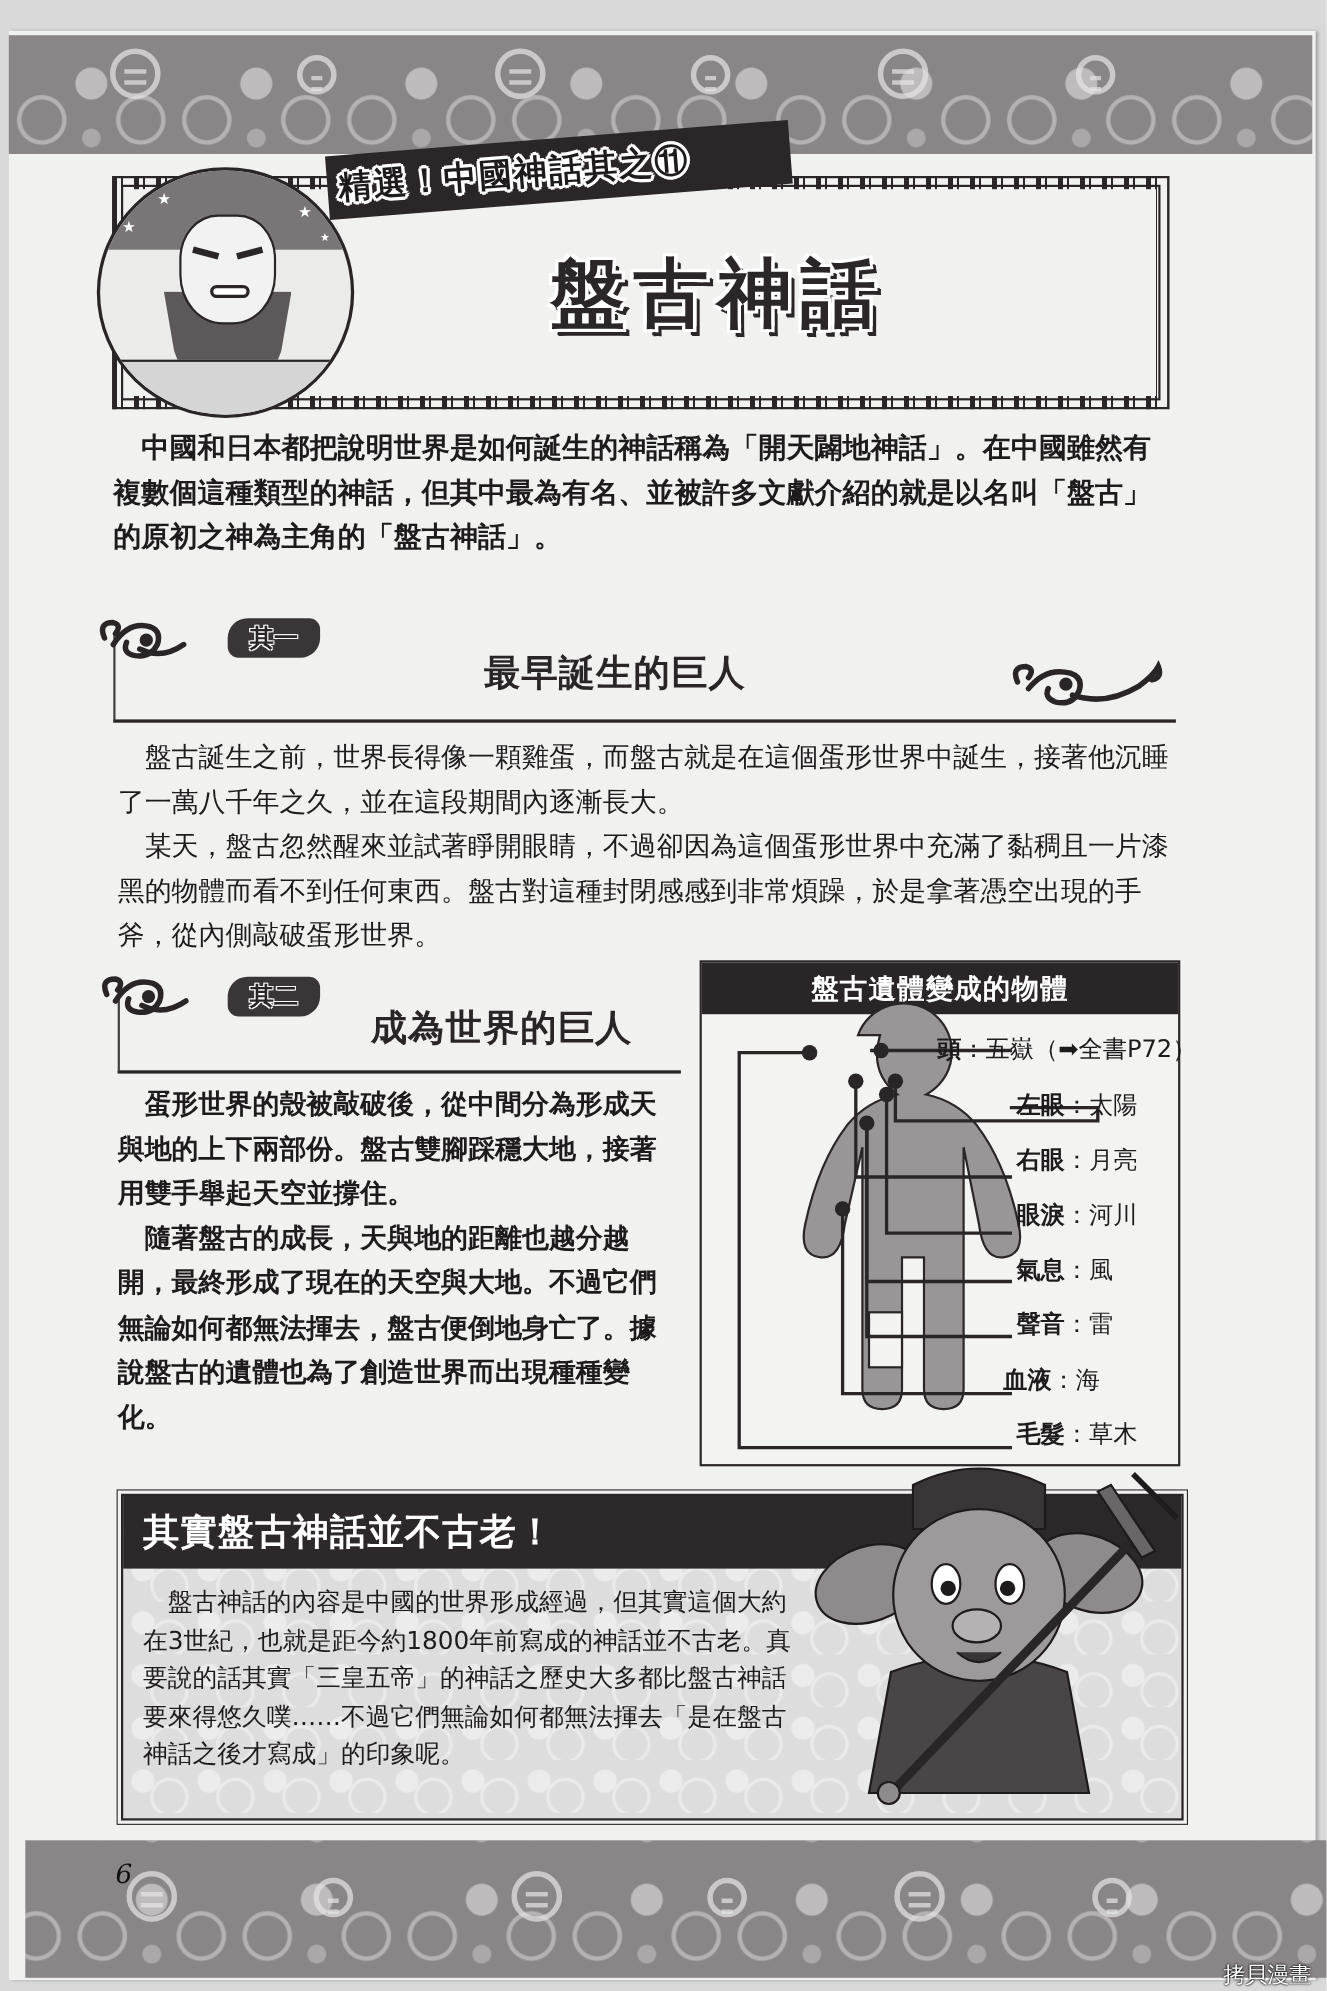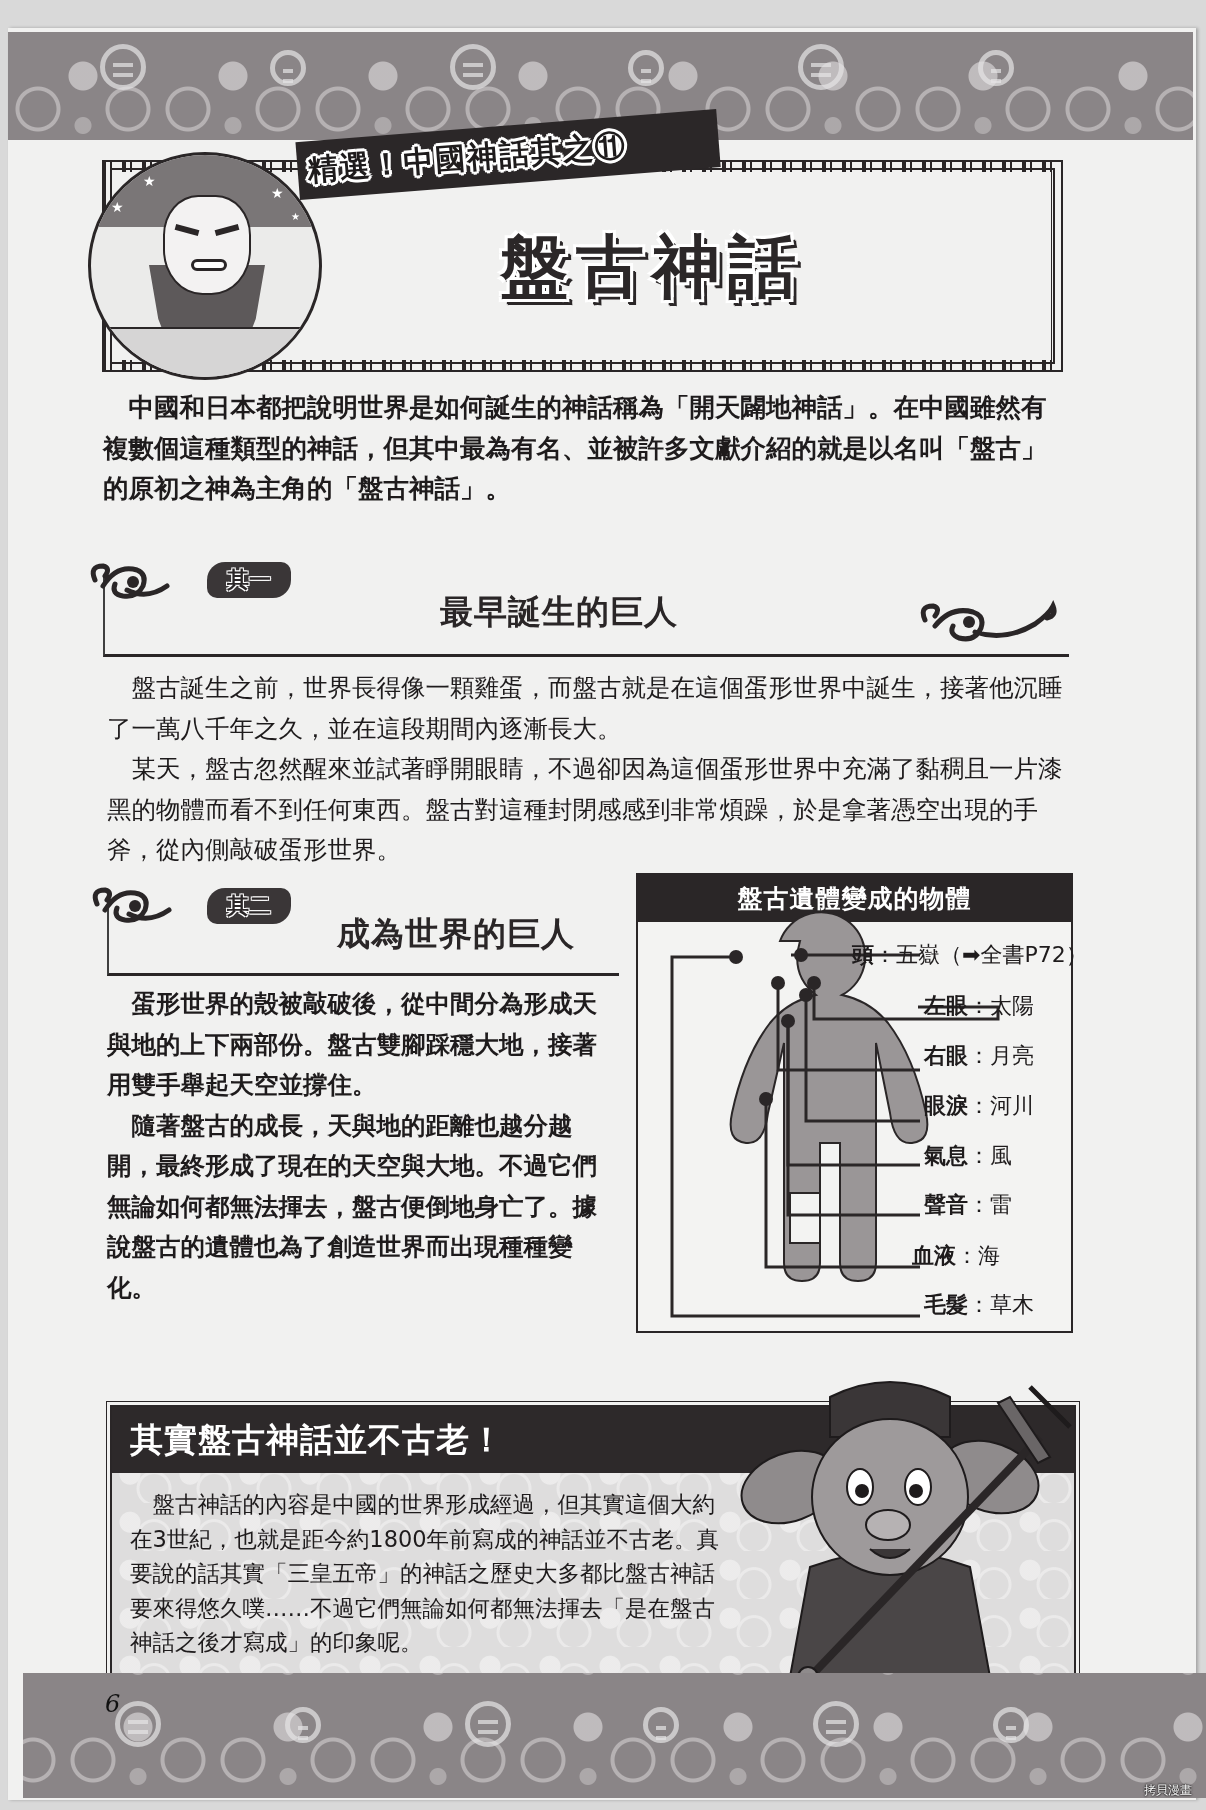--- a/index.html
+++ b/index.html
@@ -11,21 +11,21 @@
       radial-gradient(circle at 50% 40%, rgba(235,232,233,0.55) 0 14px, transparent 15px),
       radial-gradient(circle at 20% 70%, transparent 0 18px, rgba(235,232,233,0.45) 19px 22px, transparent 23px),
       radial-gradient(circle at 80% 70%, transparent 0 18px, rgba(235,232,233,0.45) 19px 22px, transparent 23px),
       radial-gradient(circle at 50% 85%, rgba(235,232,233,0.35) 0 8px, transparent 9px);
     background-size: 150px 110px, 150px 110px, 150px 110px, 150px 110px; }
   .band-top { left: 8px; top: 32px; width: 1185px; height: 108px; }
   .band-bottom { left: 23px; top: 1673px; width: 1183px; height: 125px; background-position: 40px 10px; }
   .band .shou { position: absolute; width: 46px; height: 46px; border: 5px solid rgba(230,228,229,0.7); border-radius: 50%; }
   .band .shou::after { content: ""; position: absolute; left: 8px; right: 8px; top: 14px; height: 6px; border-top: 4px solid rgba(230,228,229,0.7); border-bottom: 4px solid rgba(230,228,229,0.7); }
   .page-number { position: absolute; left: 105px; top: 1690px; font-family: "DejaVu Serif", serif; font-size: 24px; color: #111; font-style: italic; }
-  .watermark { position: absolute; right: 14px; top: 1782px; font-size: 12px; color: #fff; text-shadow: 0 0 2px #000, 0 0 2px #000; }
+  .watermark { position: absolute; right: 14px; top: 1782px; font-size: 20px; color: #fff; text-shadow: 0 0 2px #000, 0 0 2px #000; }
 
   
   .title-frame { position: absolute; left: 102px; top: 160px; width: 961px; height: 212px; border: 12px solid transparent;
     background: linear-gradient(#f1f1f0,#f1f1f0) padding-box,
       repeating-linear-gradient(90deg, #2a2627 0 4px, #f1f1f0 4px 8px, #2a2627 8px 10px, #f1f1f0 10px 20px) border-box; 
     outline: 2px solid #2a2627; outline-offset: -2px; }
   .title-frame::before { content: ""; position: absolute; inset: -4px; border: 2px solid #2a2627; }
   .banner { position: absolute; left: 300px; top: 142px; width: 422px; height: 58px; background: #2b2728; transform: rotate(-4.5deg); transform-origin: left bottom; display: flex; align-items: center; padding-left: 10px; }
   .banner-text { font-family: "DejaVu Serif", serif; font-weight: bold; font-size: 30px; color: #1e1b1c; letter-spacing: 2px;
     -webkit-text-stroke: 0px; text-shadow: 0 0 0 #fff, 2px 2px 0 #fff, -2px -2px 0 #fff, 2px -2px 0 #fff, -2px 2px 0 #fff, 0 3px 0 #fff, 3px 0 0 #fff, 0 -3px 0 #fff, -3px 0 0 #fff; }
@@ -61,21 +61,21 @@
   .diagram { position: absolute; left: 636px; top: 873px; width: 437px; height: 460px; border: 2px solid #2a2627; background: #f3f3f2; }
   .diagram-header { height: 47px; background: #2a2627; color: #fff; font-weight: bold; font-size: 25px; text-align: center; line-height: 47px; letter-spacing: 1px; }
   .diagram svg { position: absolute; left: 0; top: 0; }
   .dlabel { position: absolute; font-size: 22px; color: #1e1b1c; white-space: nowrap; line-height: 28px; }
   .dlabel b { font-weight: bold; }
 
   
   .aside { position: absolute; left: 110px; top: 1358px; width: 966px; height: 297px; border: 2px solid #2a2627; outline: 1px solid #2a2627; outline-offset: 3px;
     background-color: #dedddd;
     background-image: radial-gradient(circle at 30% 40%, rgba(250,250,250,0.5) 0 10px, transparent 11px), radial-gradient(circle at 70% 70%, transparent 0 14px, rgba(250,250,250,0.45) 15px 17px, transparent 18px);
-    background-size: 60px 48px, 60px 48px; margin-top: 47px; }
+    background-size: 60px 48px, 60px 48px; }
   .aside-header { height: 66px; background: #2d292a; display: flex; align-items: center; padding-left: 18px; }
   .aside-title { font-family: "DejaVu Serif", serif; font-weight: bold; font-size: 33px; color: #fff; letter-spacing: 1px; }
   .aside-text { position: absolute; left: 18px; top: 80px; width: 590px; font-size: 22.5px; line-height: 34.5px; color: #1e1b1c; }
   .mascot { position: absolute; left: 608px; top: -30px; width: 360px; height: 330px; }
 </style>
 </head>
 <body>
 
 <div class="page"></div>
 

